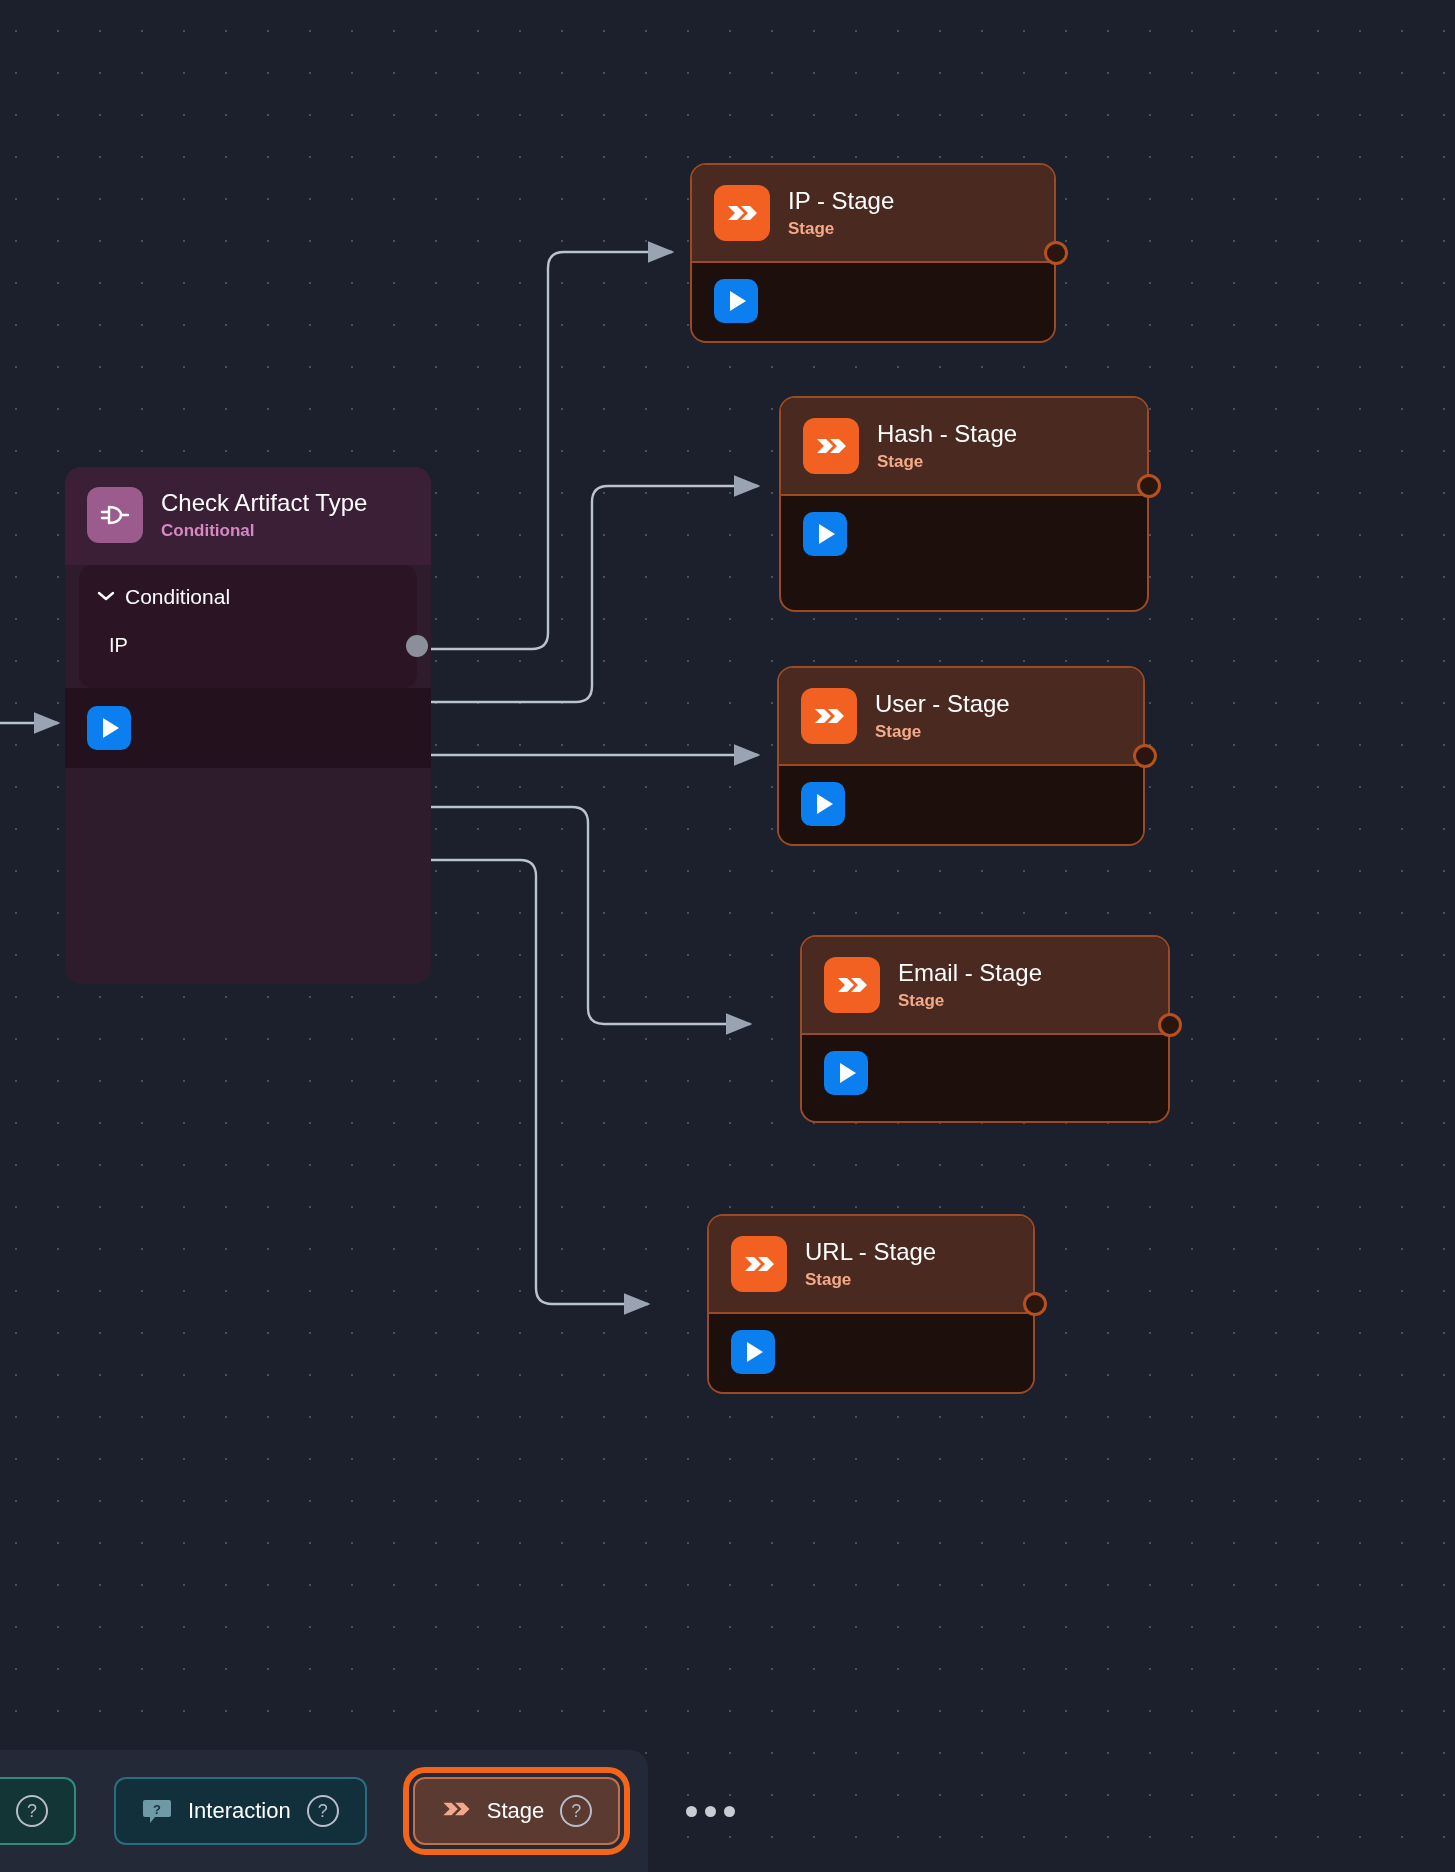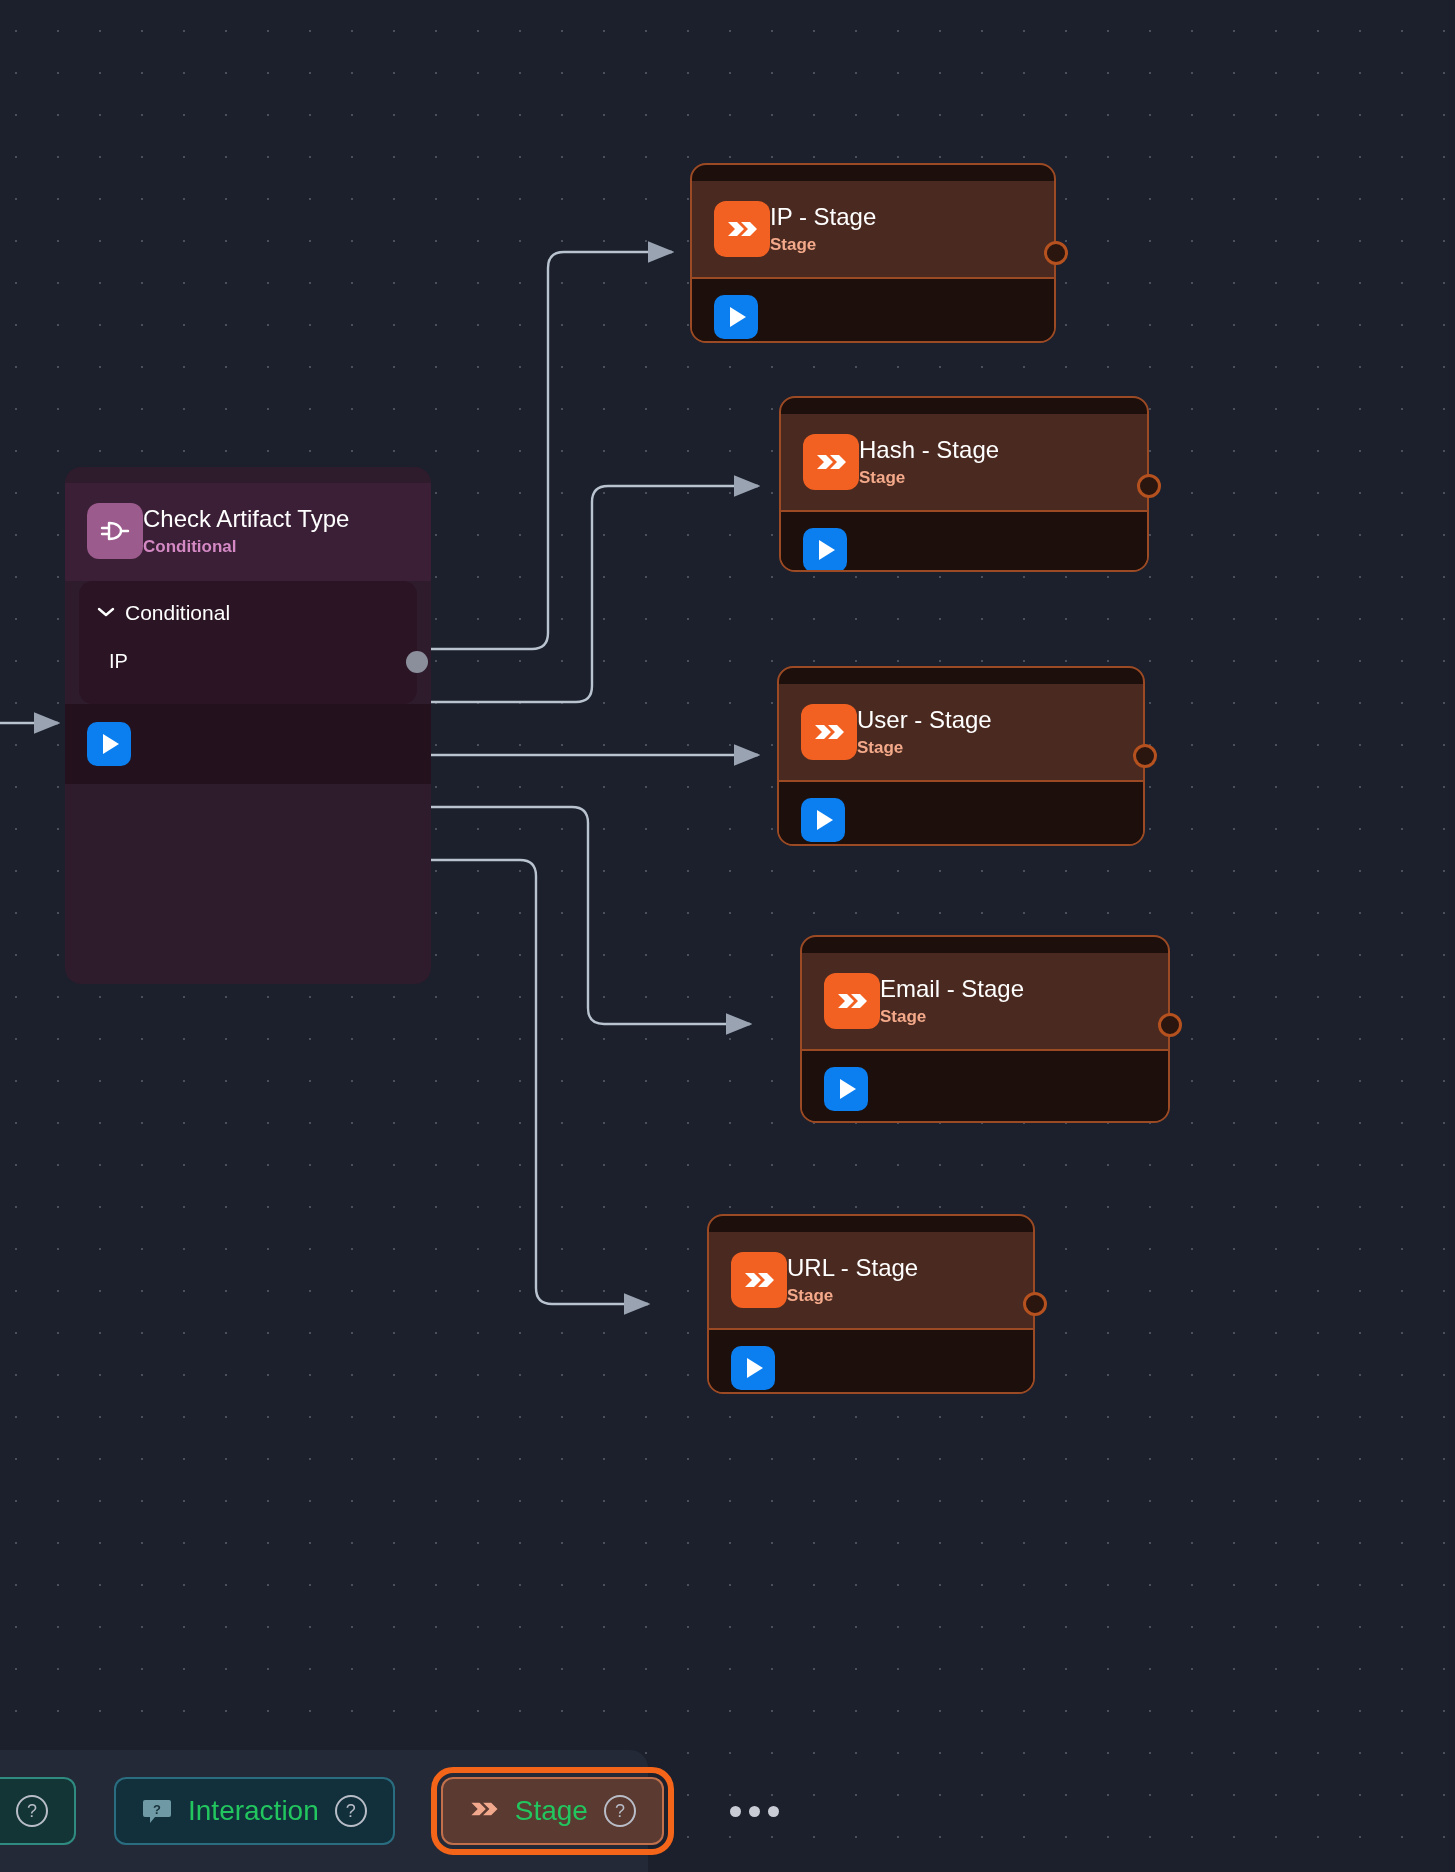--- a/index.html
+++ b/index.html
@@ -32,23 +32,23 @@
   }
   .node-inner {
     border-radius: 16px;
     overflow: hidden;
     height: 100%;
     box-sizing: border-box;
   }
   .node-head {
     display: flex;
     align-items: center;
+    gap: 18px;
     padding: 20px 22px;
     box-sizing: border-box;
-    margin-top: 16px;
   }
   .node-icon {
     width: 56px; height: 56px;
     border-radius: 12px;
     display: flex; align-items: center; justify-content: center;
     flex: 0 0 auto;
   }
   .node-titles { display: flex; flex-direction: column; gap: 6px; }
   .node-title {
     font-size: 24px;
@@ -175,21 +175,21 @@
   .tb-chip {
     display: flex; align-items: center;
     gap: 16px;
     height: 68px;
     padding: 0 26px;
     border-radius: 12px;
     box-sizing: border-box;
     cursor: pointer;
     white-space: nowrap;
   }
-  .tb-chip-label { font-size: 28px; color: #22c55e; }
+  .tb-chip-label { font-size: 22px; color: #ffffff; }
   .chip-teal { background: #133535; border: 2px solid #2f8a80; }
   .chip-blue { background: #11303c; border: 2px solid #2a6d80; }
   .chip-stage {
     background: #5a3a31;
     border: 2px solid #c2704c;
     outline: 6px solid #f4651a;
     outline-offset: 4px;
   }
   .qmark {
     width: 28px; height: 28px;
@@ -296,21 +296,21 @@
       </div>
       <div class="node-body">
         <div class="play-btn">
           <span class="play-tri"></span>
         </div>
       </div>
     </div>
     <span class="out-handle" style="left:354px; top:78px;"></span>
   </div>
 
-  <div class="node stage-node" style="left:779px; top:396px; width:370px; height:176px;">
+  <div class="node stage-node" style="left:779px; top:396px; width:370px; height:216px;">
     <div class="node-inner">
       <div class="node-head">
         <div class="node-icon">
           <svg class="chev-icon" width="32" height="20" viewBox="0 0 32 20">
             <path d="M2,3 L11,3 L18,10 L11,17 L2,17 L9,10 Z" fill="#ffffff"></path>
             <path d="M15,3 L24,3 L31,10 L24,17 L15,17 L22,10 Z" fill="#ffffff"></path>
           </svg>
         </div>
         <div class="node-titles">
           <div class="node-title">Hash - Stage</div>

